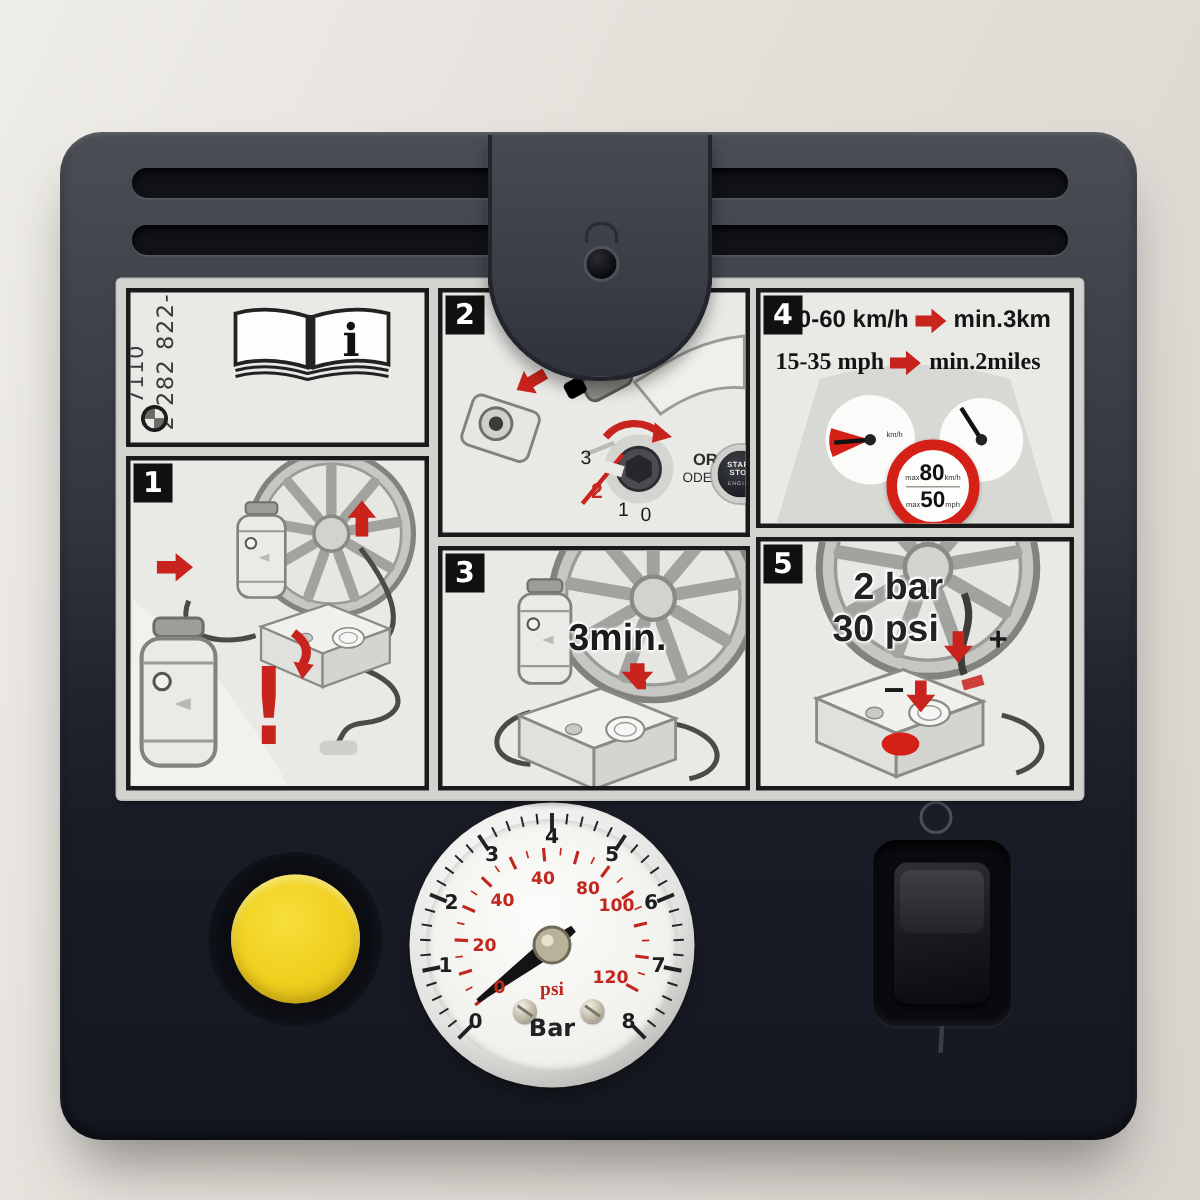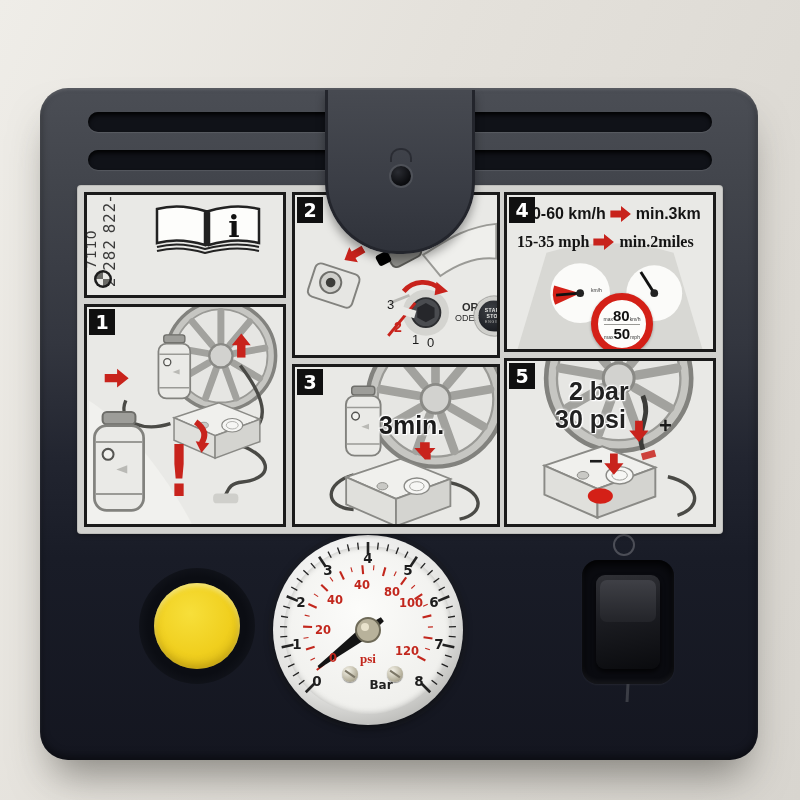--- a/index.html
+++ b/index.html
@@ -456,21 +456,21 @@
     <span class="glabel bar" style="left:166px; top:109px;">7</span>
     <span class="glabel bar" style="left:146px; top:146px;">8</span>
     <span class="glabel psi" style="left:60px; top:123px;">0</span>
     <span class="glabel psi" style="left:50px; top:95px;">20</span>
     <span class="glabel psi" style="left:62px; top:65px;">40</span>
     <span class="glabel psi" style="left:89px; top:50px;">40</span>
     <span class="glabel psi" style="left:119px; top:57px;">80</span>
     <span class="glabel psi" style="left:138px; top:68px;">100</span>
     <span class="glabel psi" style="left:134px; top:116px;">120</span>
     <span class="glabel psi" style="left:95px; top:124px; font-size:13px;font-family:Liberation Serif, serif;">psi</span>
-    <span class="glabel" style="left:108px; top:150px; font-size:12px; color:#222;">Bar</span>
+    <span class="glabel" style="left:95px; top:150px; font-size:16px; color:#222;">Bar</span>
     <div class="screw" style="left:69px; top:131px;"></div>
     <div class="screw" style="left:114px; top:131px;"></div>
   </div>
 
   <div class="abs yellow-recess"></div>
   <div class="abs yellow-btn"></div>
 
   <div class="abs mold-circle"></div>
   <div class="abs switch-recess"></div>
   <div class="abs rocker">

